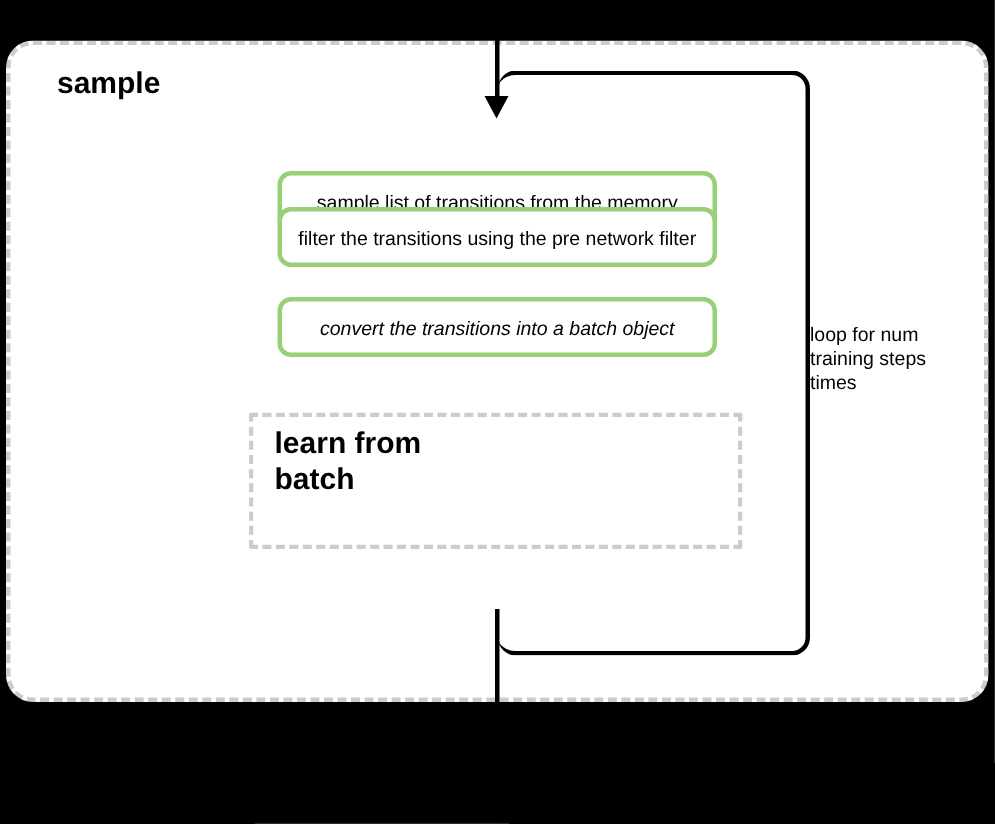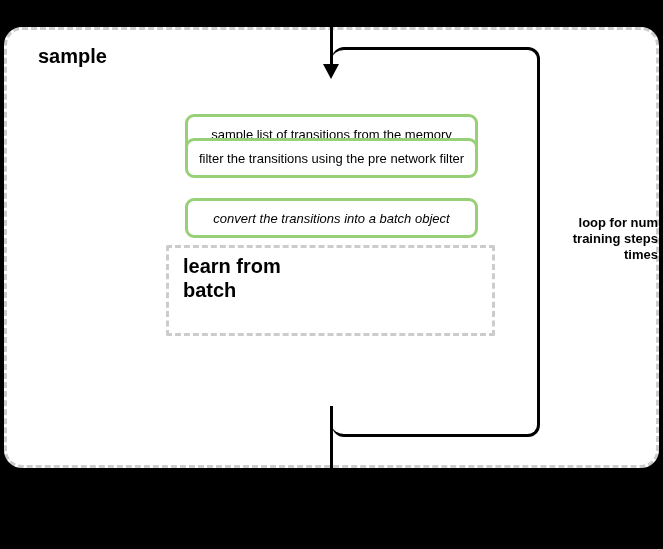--- a/index.html
+++ b/index.html
@@ -50,23 +50,23 @@
     border-radius: 12px;
     background: transparent;
     z-index: 2;
   }
   .loop-note {
     position: absolute;
     left: 540px;
     top: 215px;
     width: 118px;
     font-size: 13px;
-    font-weight: bold;
+    font-weight: normal;
     line-height: 16px;
-    text-align: right;
+    text-align: left;
     white-space: pre-line;
     z-index: 5;
   }
   
   .flow-line {
     position: absolute;
     width: 3px;
     background: #000000;
     z-index: 6;
   }
@@ -103,21 +103,21 @@
   }
   .step-1 { top: 78px; margin-top: 36px; }
   .step-2 { top: 138px; }
   .step-3 { top: 198px; font-style: italic; }
   .step-update { top: 367px; }
   
   .subprocess-box {
     position: absolute;
     box-sizing: border-box;
     left: 166px;
-    top: 245px;
+    top: 275px;
     width: 329px;
     height: 91px;
     border: 3px dashed #cccccc;
     border-radius: 2px;
     background: transparent;
     z-index: 8;
   }
   .subprocess-label {
     position: absolute;
     left: 14px;

